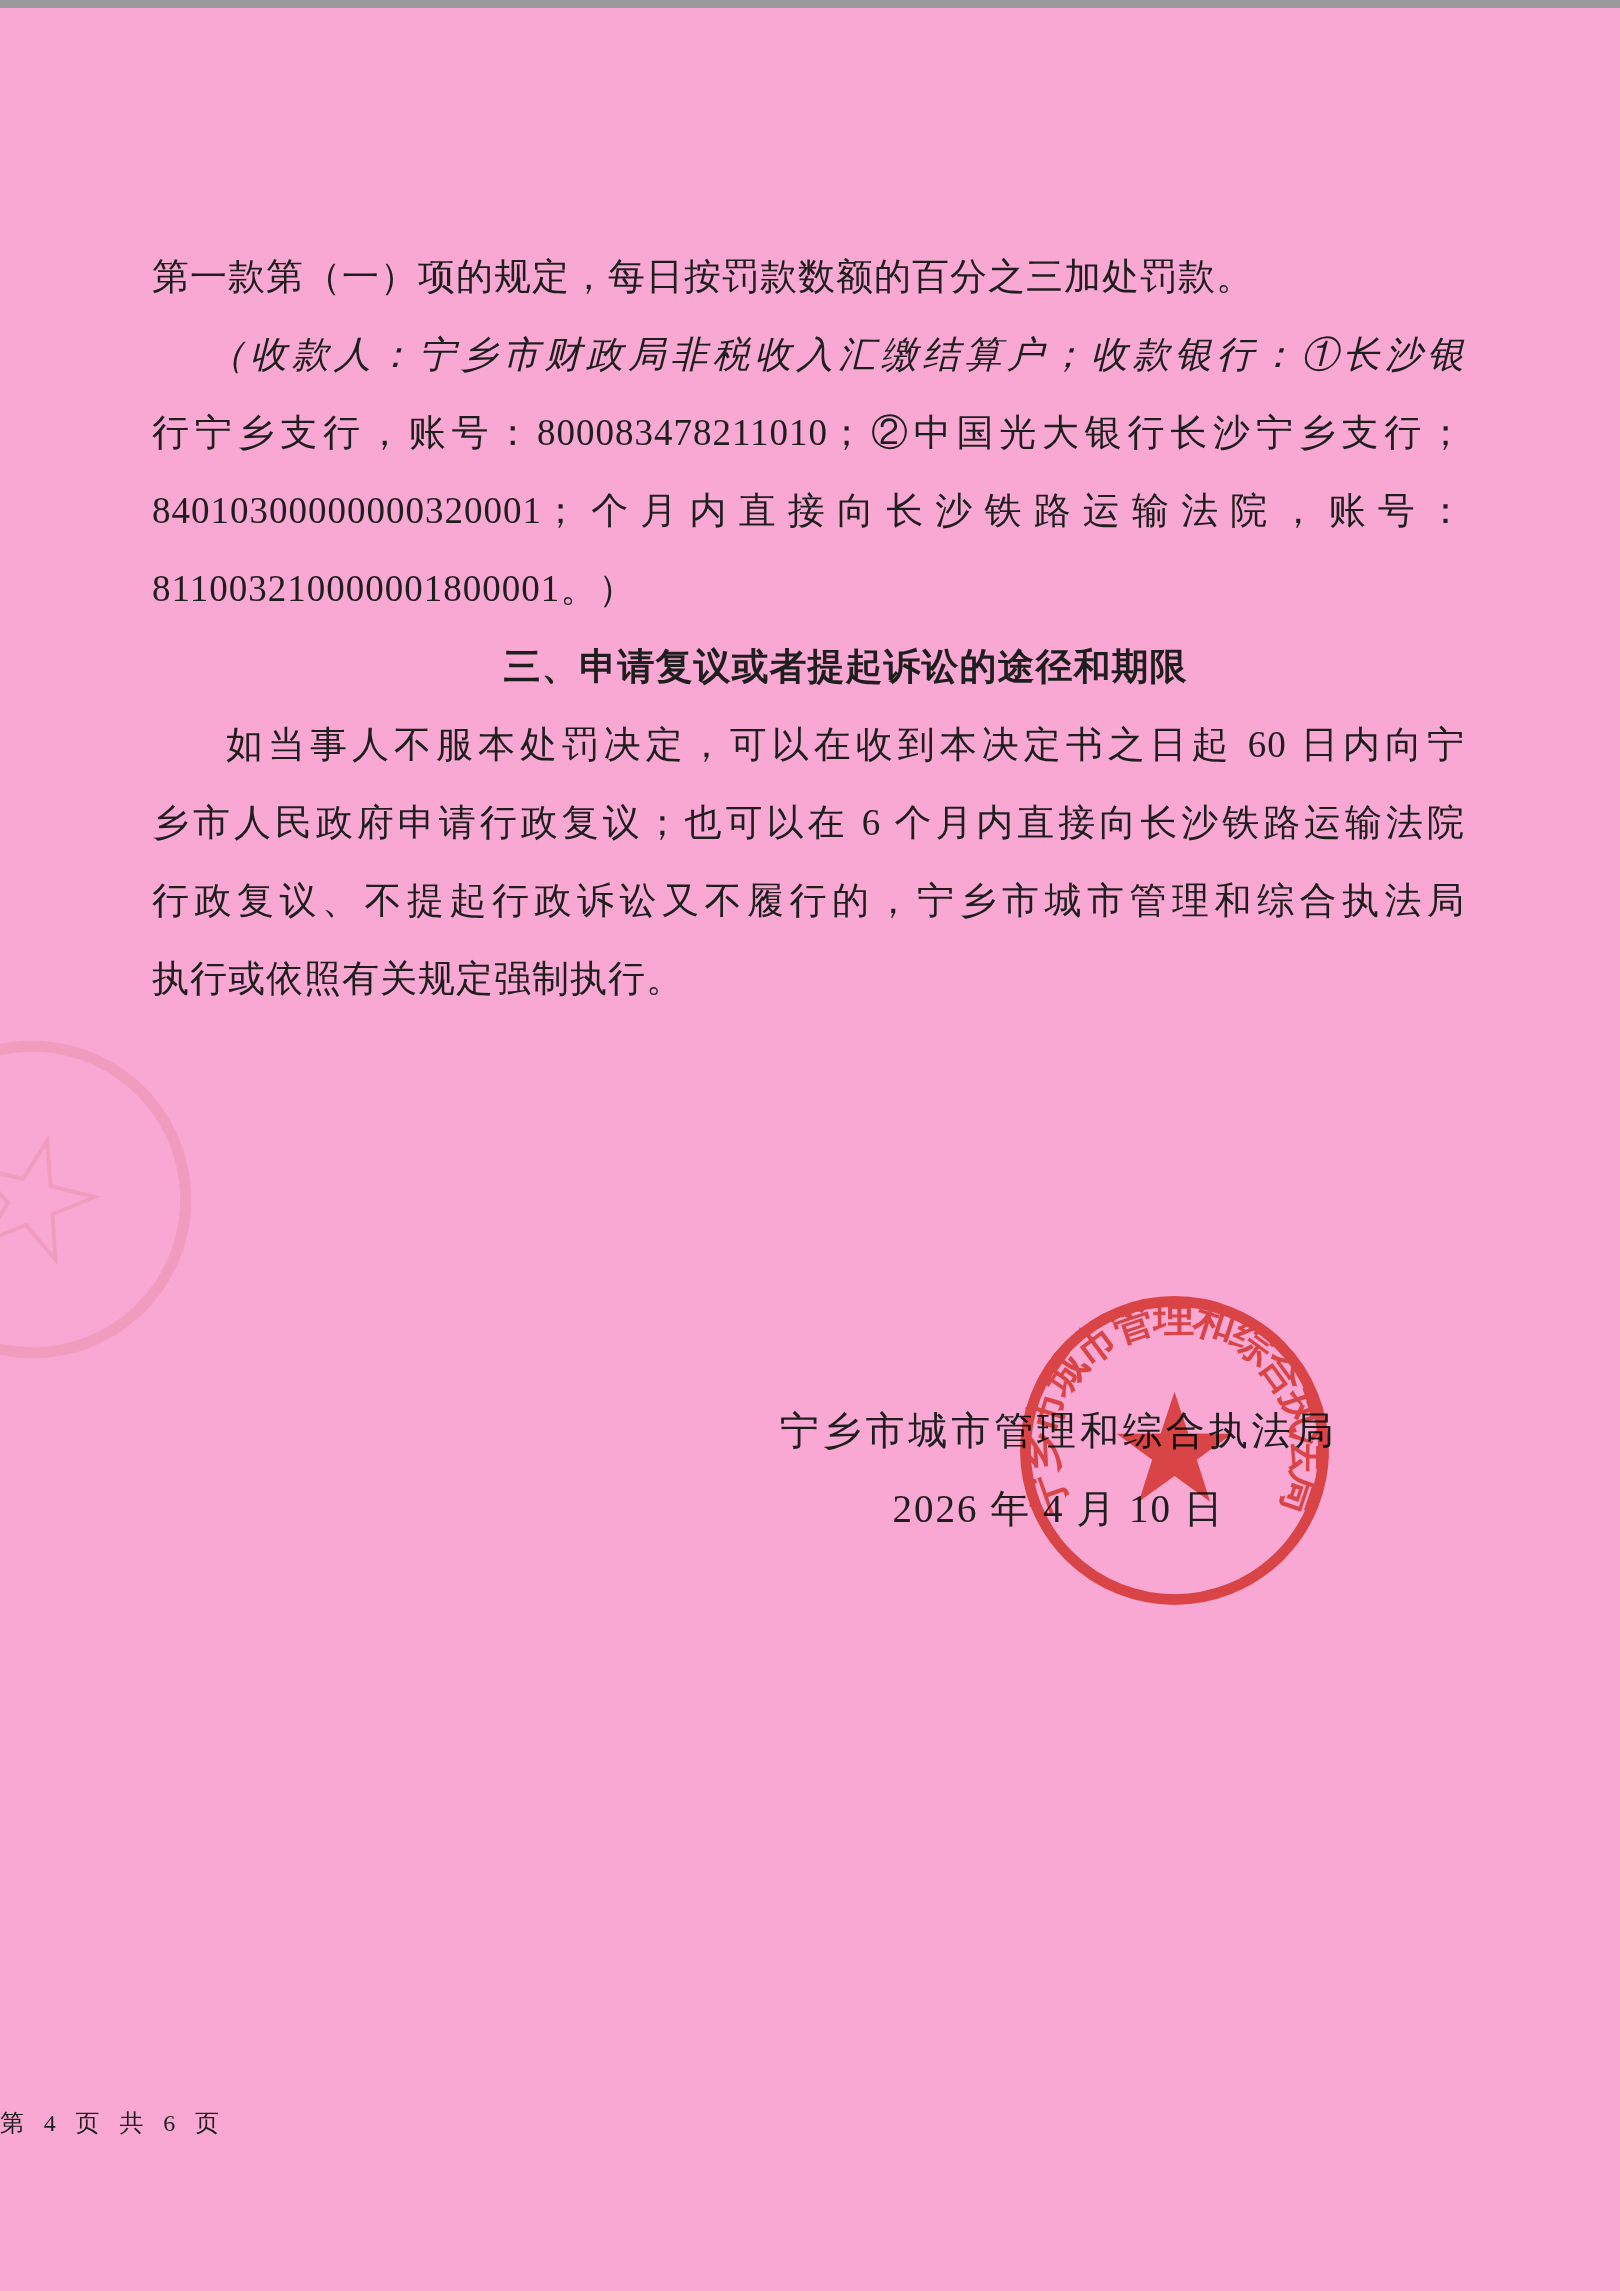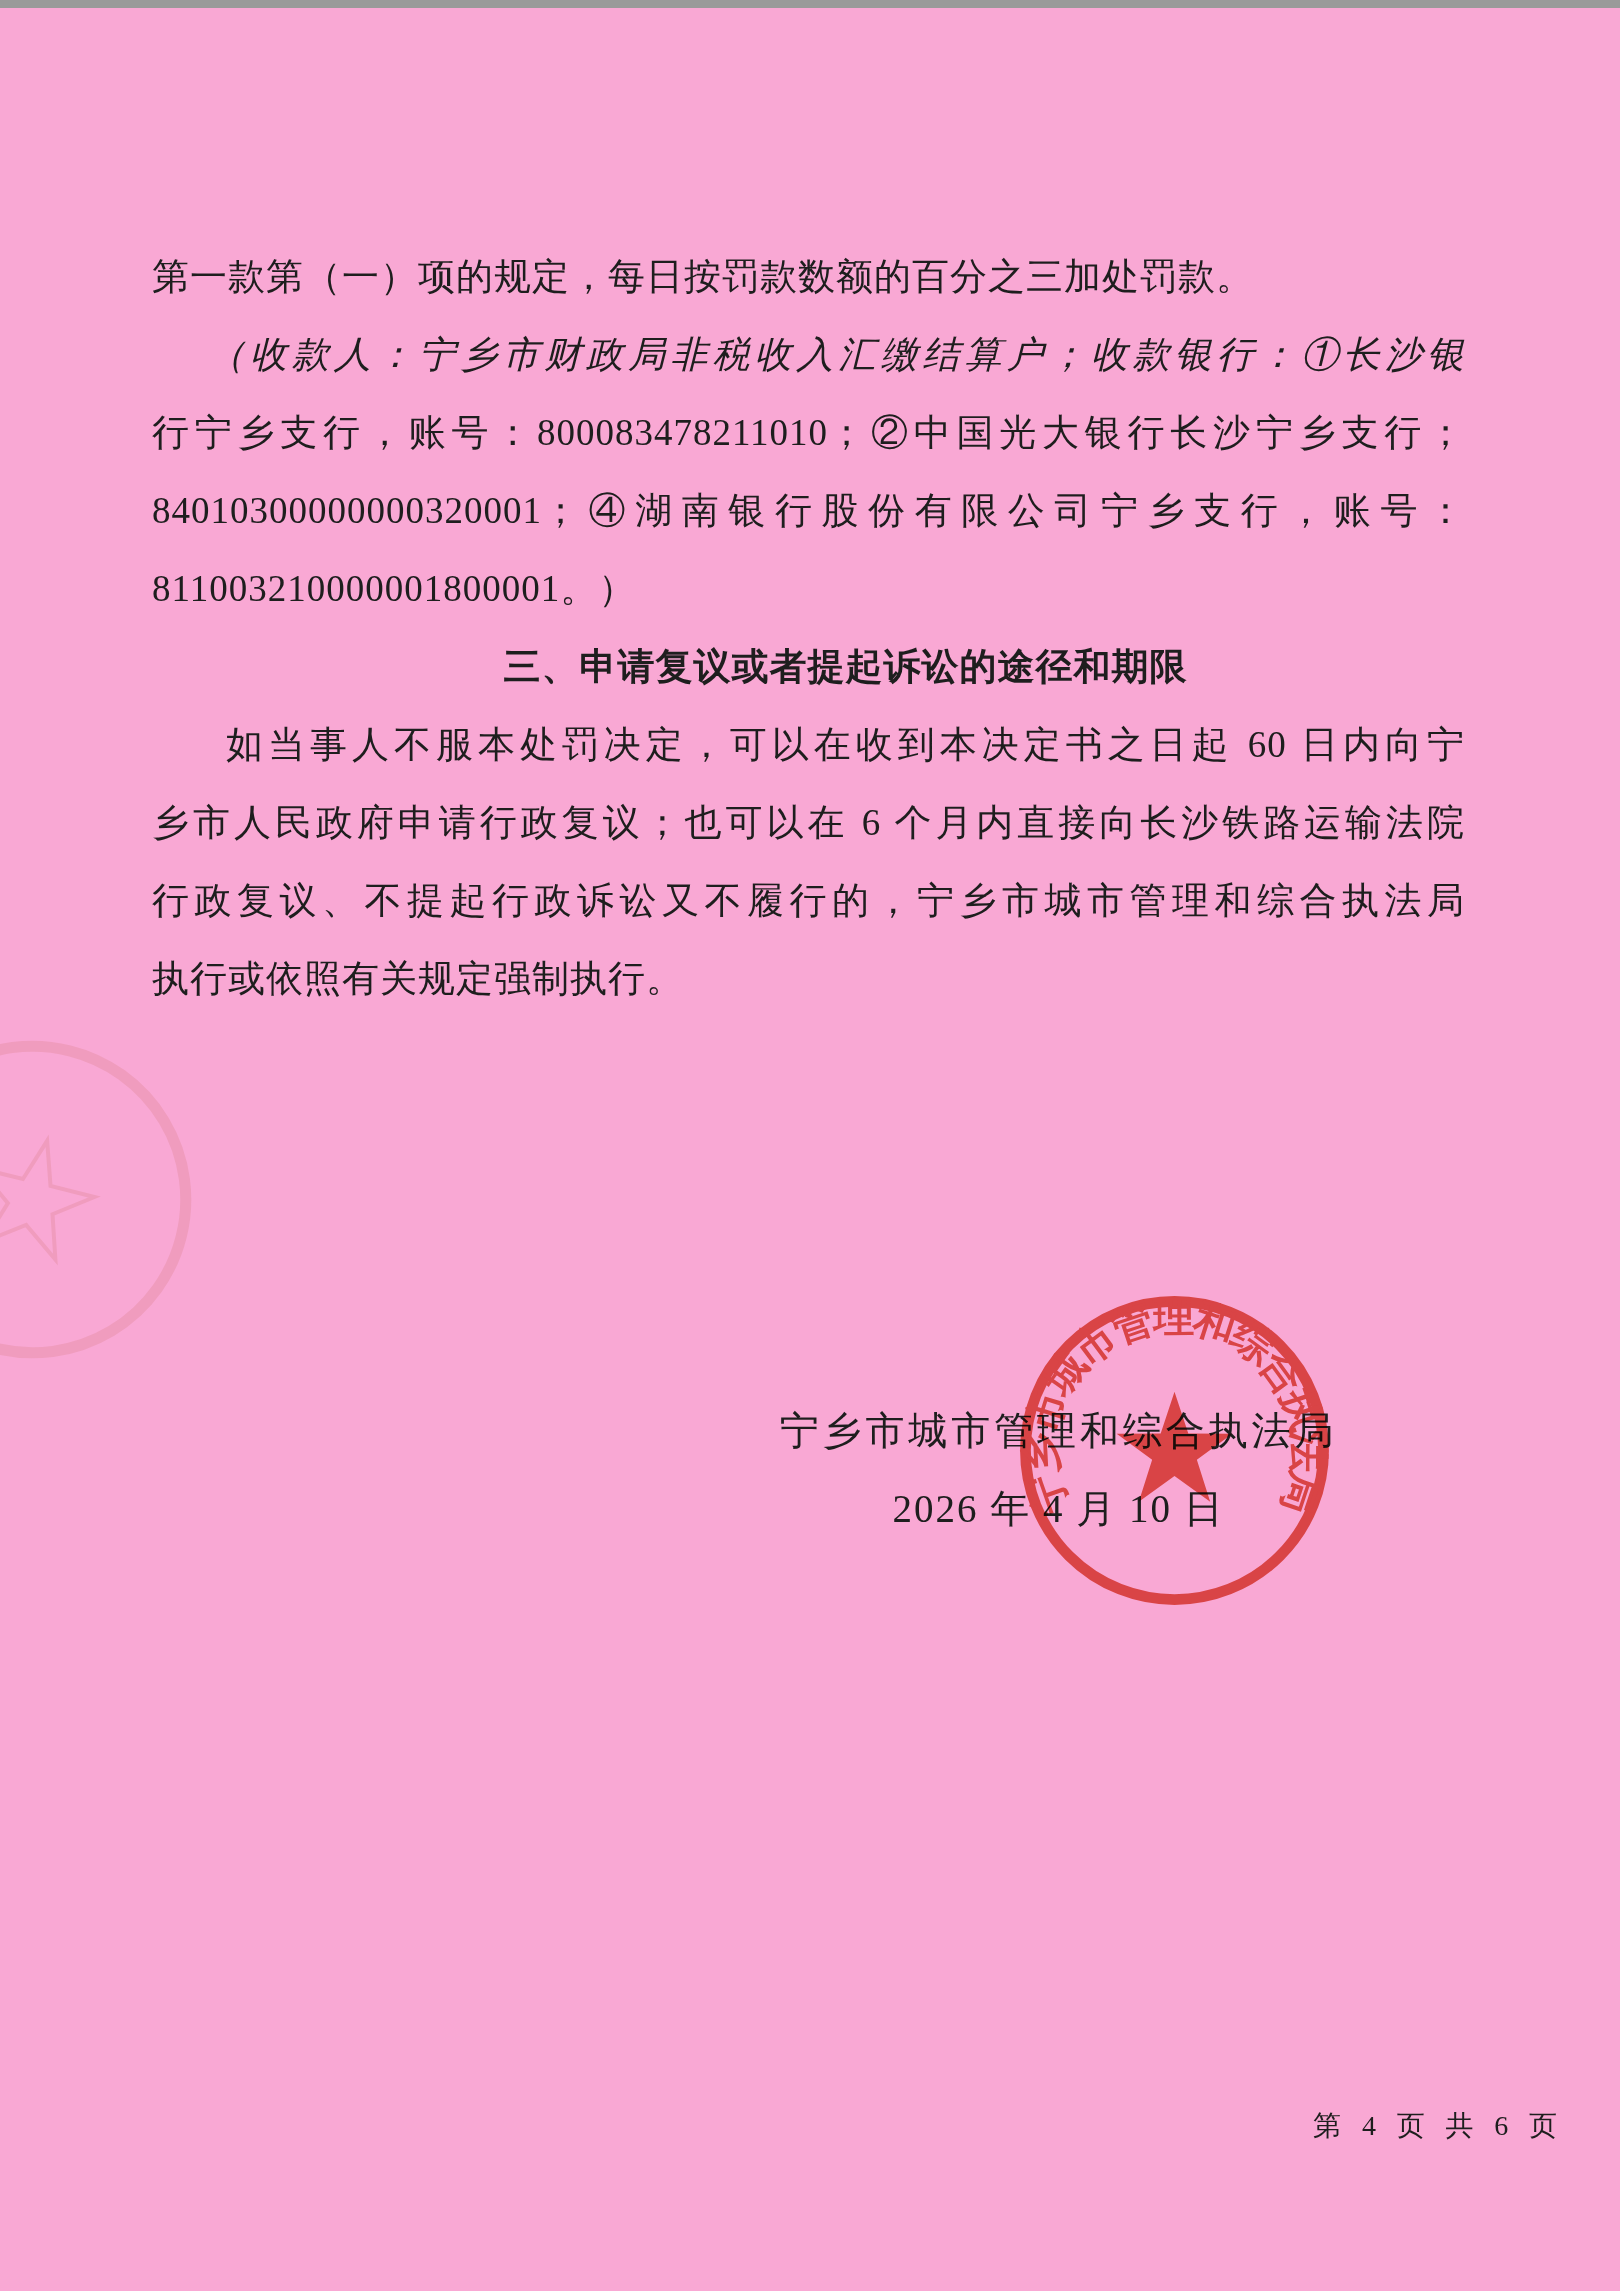--- a/index.html
+++ b/index.html
@@ -46,41 +46,41 @@
     position:absolute;
     left:-149px;top:1010px;
     width:363px;height:363px;
     opacity:0.18;
     transform:rotate(14deg);
     z-index:1;
   }
   .footer{
     position:absolute;
     left:0;top:2099px;width:1564px;
-    text-align:right;
-    font-size:28px;
+    text-align:left;
+    font-size:24px;
     letter-spacing:6.9px;
     color:#1e1e1e;
   }
 </style>
 </head>
 <body>
 
 <div class="page">
 
   <svg class="ghost-seal" viewBox="0 0 360 360">
     <circle cx="180" cy="180" r="152" fill="none" stroke="#c96a5d" stroke-width="11"></circle>
     <polygon points="180,120 194.1,162.6 239,162.8 202.8,189.4 216.4,232.2 180,206 143.6,232.2 157.2,189.4 121,162.8 165.9,162.6" fill="none" stroke="#c96a5d" stroke-width="4"></polygon>
   </svg>
 
   <div class="body-text">
     <div class="line">第一款第（一）项的规定，每日按罚款数额的百分之三加处罚款。</div>
     <div class="line fill ind-sm">（收款人：宁乡市财政局非税收入汇缴结算户；收款银行：①长沙银</div>
     <div class="line fill">行宁乡支行，账号：800083478211010；②中国光大银行长沙宁乡支行；</div>
-    <div class="line fill">84010300000000320001；④湖南银行股份有限公司宁乡支行，账号：</div>
+    <div class="line fill">84010300000000320001；个月内直接向长沙铁路运输法院，账号：</div>
     <div class="line">811003210000001800001。）</div>
     <div class="line bold ind">三、申请复议或者提起诉讼的途径和期限</div>
     <div class="line fill ind">如当事人不服本处罚决定，可以在收到本决定书之日起 60 日内向宁</div>
     <div class="line fill">乡市人民政府申请行政复议；也可以在 6 个月内直接向长沙铁路运输法院</div>
     <div class="line fill">行政复议、不提起行政诉讼又不履行的，宁乡市城市管理和综合执法局</div>
     <div class="line">执行或依照有关规定强制执行。</div>
   </div>
 
   <div class="sig-block">
     <div class="sig-agency">宁乡市城市管理和综合执法局</div>

